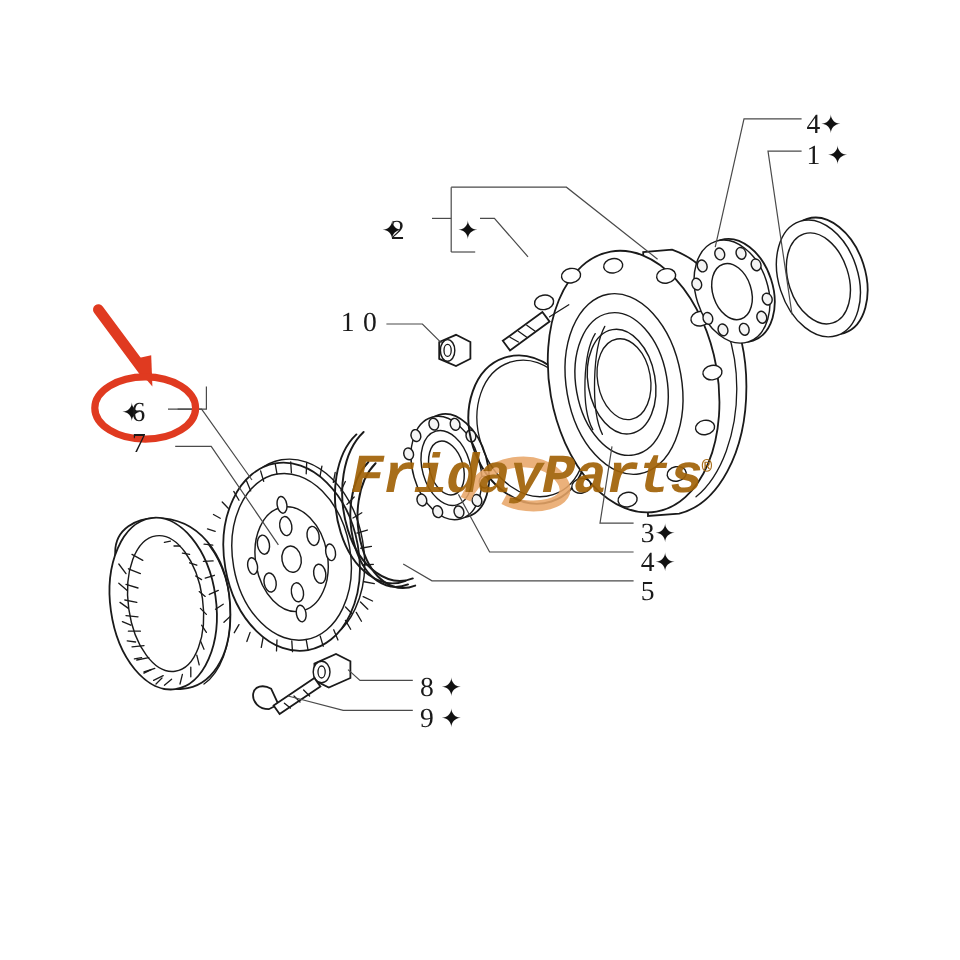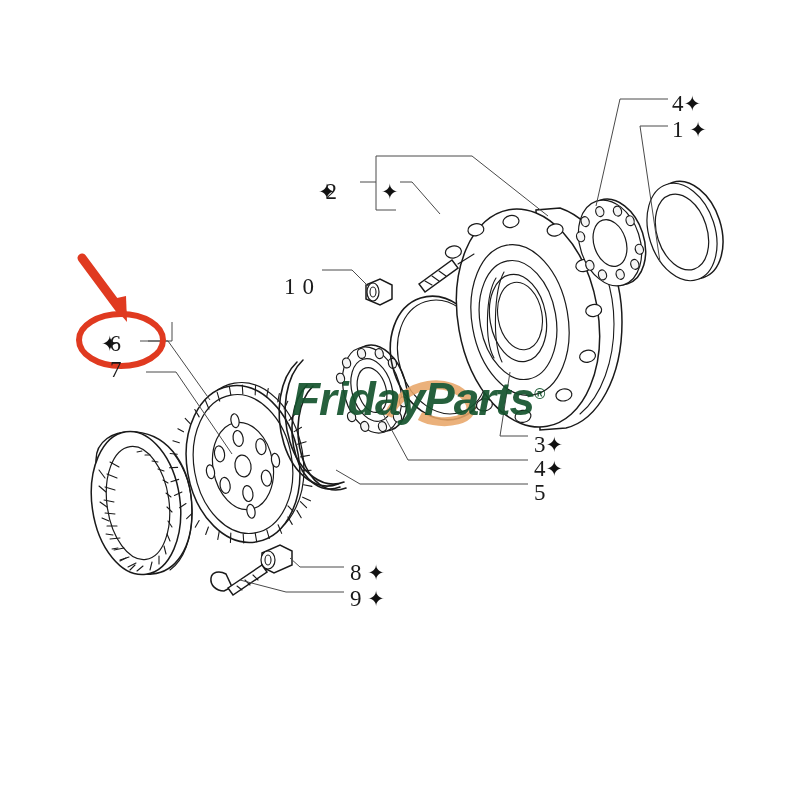--- a/index.html
+++ b/index.html
@@ -24,26 +24,26 @@
   }
   .lbl.wide{letter-spacing:7px;}
   .star{
     font-family:"DejaVu Sans", sans-serif;
     font-size:21px;
     color:#111;
     line-height:1;
   }
   .wm{
     position:absolute;
-    font-family:Liberation Sans, sans-serif;
+    font-family:Liberation Mono, monospace;
     font-weight:bold;
     font-style:italic;
     font-size:46px;
     letter-spacing:-1px;
-    color:#14532d;
+    color:#a16207;
     opacity:.92;
     white-space:nowrap;
     user-select:none;
   }
   .wm .reg{font-size:15px;vertical-align:super;font-style:normal;}
 </style>
 </head>
 <body>
 
 <div id="stage">
@@ -291,21 +291,21 @@
   </div>
 
   <div class="lbl" style="left:318px;top:180px;">
     <span class="star" style="margin-right:-10px;">✦</span><span>2</span>
   </div>
 
   <div class="lbl" style="left:381px;top:180px;">
     <span class="star">✦</span>
   </div>
 
-  <div class="lbl wide" style="left:284px;top:275px;">
+  <div class="lbl wide" style="left:284px;top:257px;">
     <span>10</span>
   </div>
 
   <div class="lbl" style="left:101px;top:332px;">
     <span class="star" style="margin-right:-9px;">✦</span><span>6</span>
   </div>
 
   <div class="lbl" style="left:110px;top:358px;">
     <span>7</span>
   </div>

